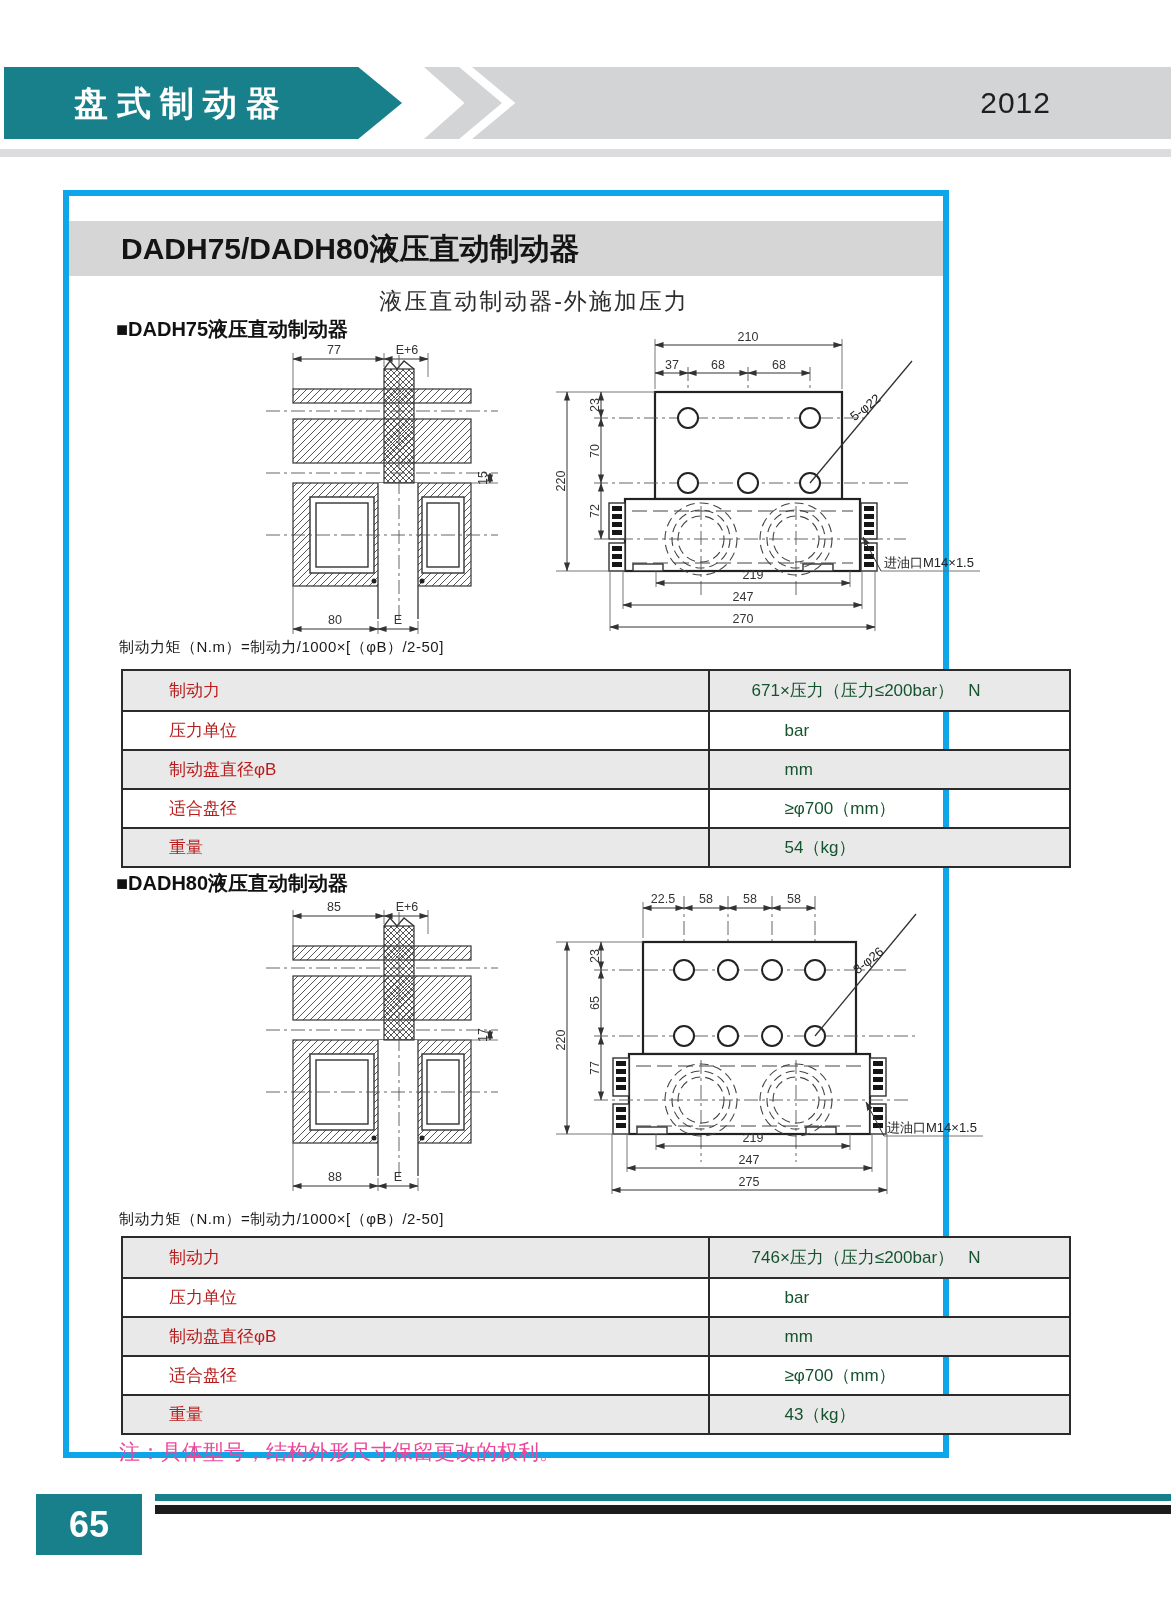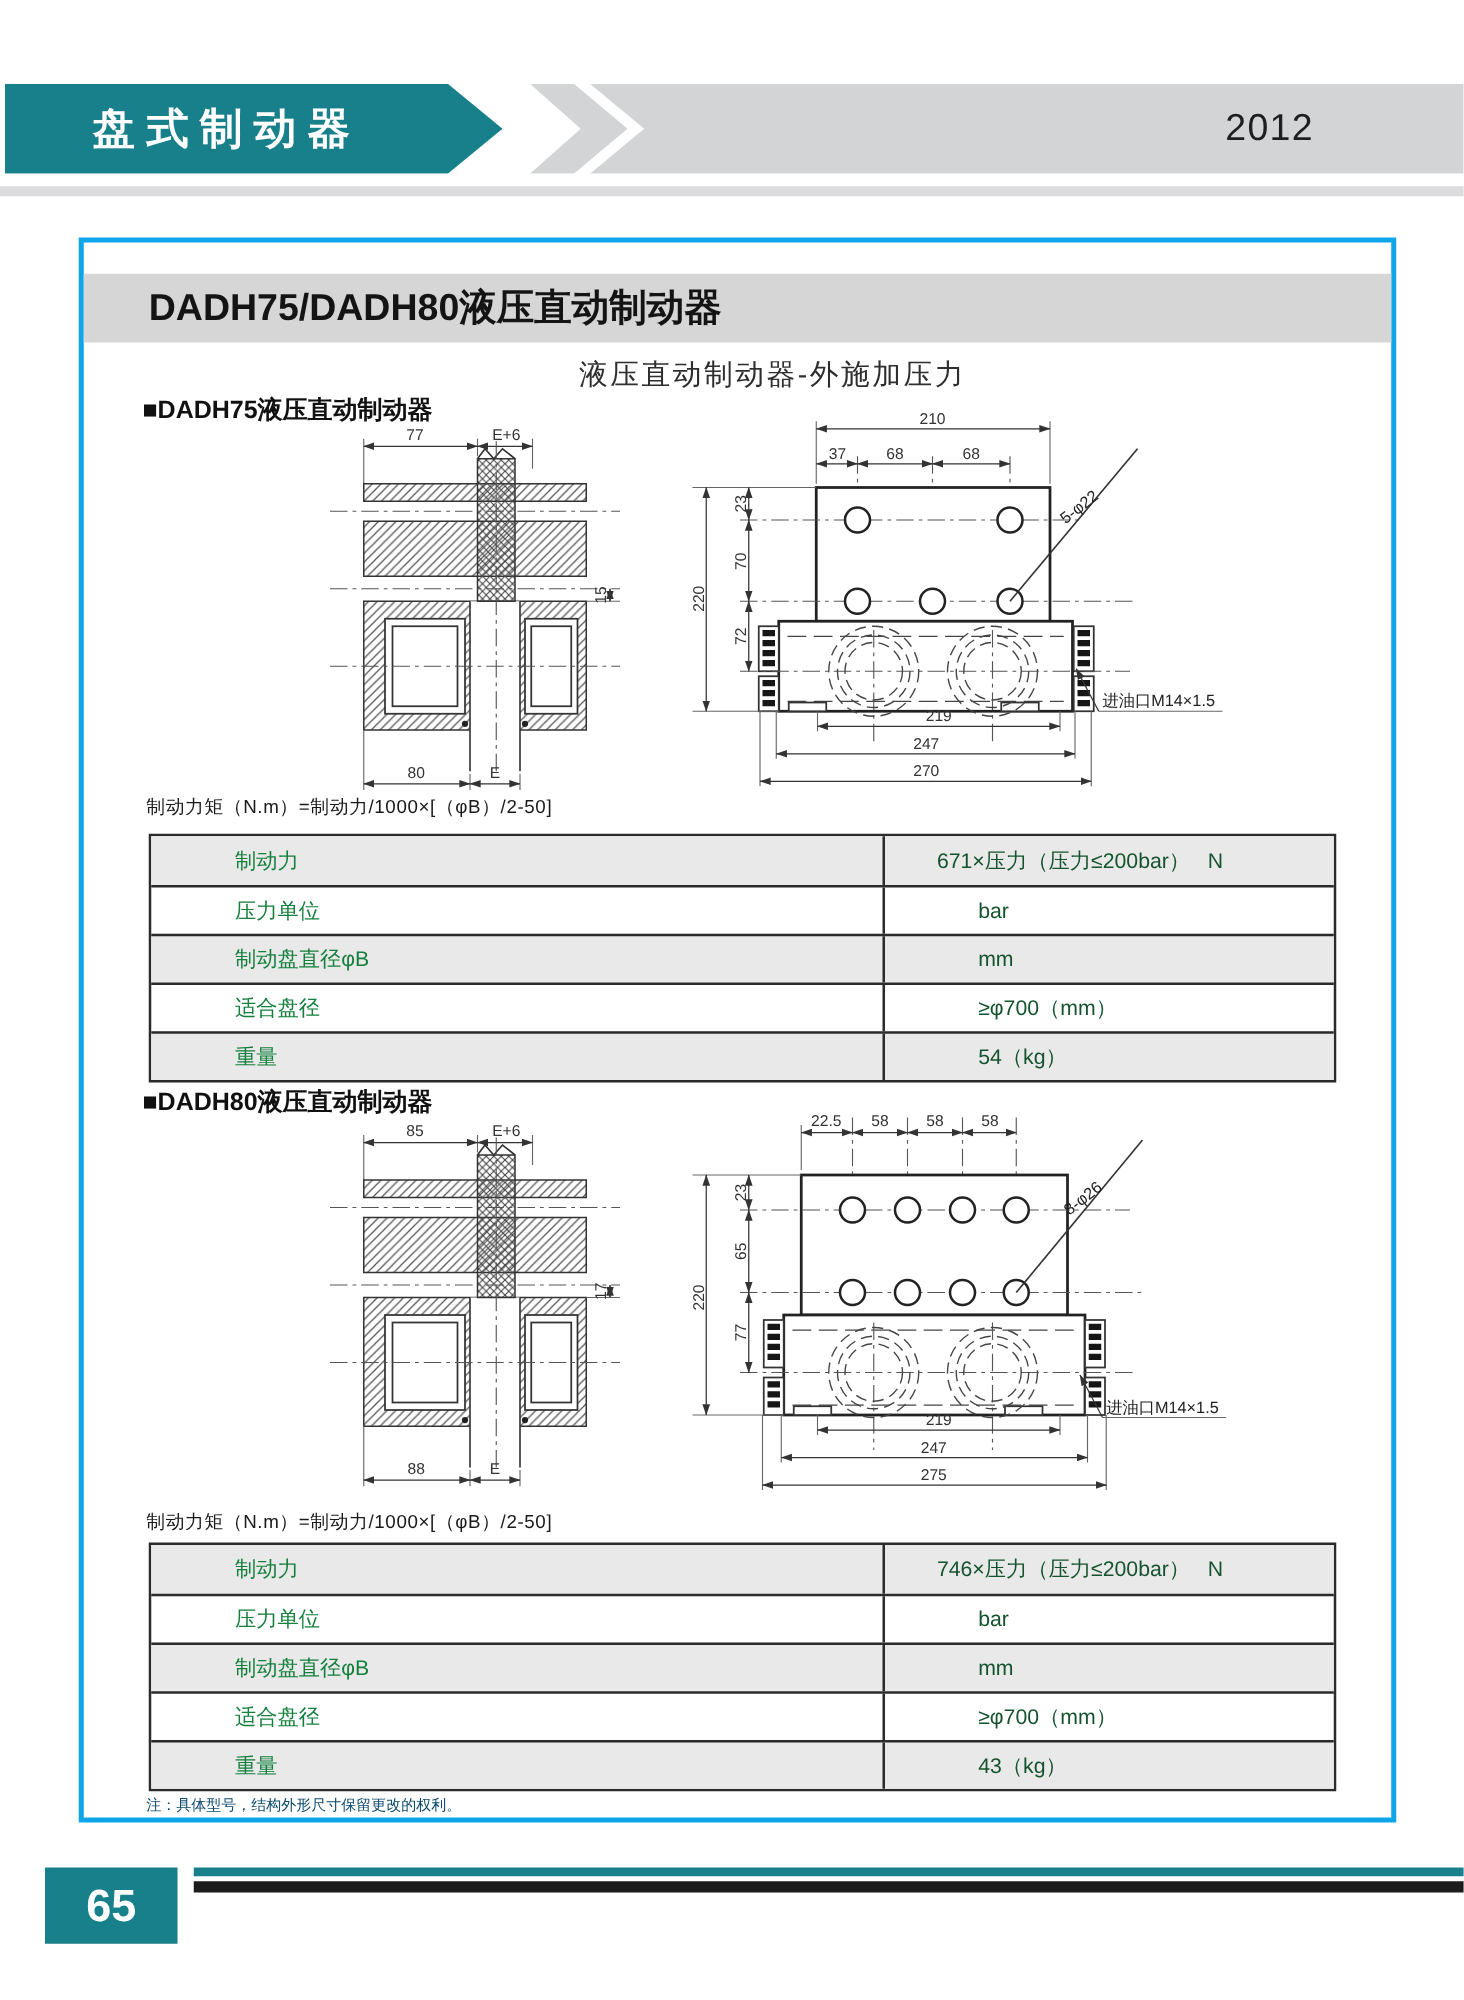--- a/index.html
+++ b/index.html
@@ -15,37 +15,37 @@
   .chev { top:67px; height:72px; background:#d3d4d6; }
   .chev-a { left:424px; width:78px;
     clip-path:polygon(0 0, 45% 0, 100% 50%, 45% 100%, 0 100%, 52% 50%); }
   .band { left:472px; top:67px; width:699px; height:72px; background:#d3d4d6;
     clip-path:polygon(0 0, 100% 0, 100% 100%, 0 100%, 6.2% 50%); }
   .year { top:67px; right:120px; height:72px; line-height:72px;
     font-size:30px; font-weight:500; color:#1f1f1f; letter-spacing:1px; }
   .header-rule { left:0; top:149px; width:1171px; height:8px; background:#dcdcde; }
 
   
-  .mainbox { left:63px; top:190px; width:1054px; height:1268px;
-    border:4px solid #0ea5e9; background:#fff; }
+  .mainbox { left:63px; top:190px; width:886px; height:1268px;
+    border:6px solid #0ea5e9; background:#fff; }
   .titlebar { left:0; top:25px; width:100%; height:55px; background:#d6d6d6;
     line-height:55px; padding-left:52px; font-size:30px; font-weight:bold; color:#141414; }
   .subtitle { left:0; top:90px; width:100%; text-align:center;
     font-size:23px; font-weight:500; color:#2e2e2e; letter-spacing:2px;margin-left:28px; }
   .secheading { left:47px; font-size:20px; font-weight:bold; color:#111; }
   .formula { left:50px; font-size:15px; color:#1a1a1a; letter-spacing:0.5px; }
-  .note { left:50px; font-size:12px; color:#0c4a6e; }
+  .note { left:50px; font-size:21px; color:#ec4899; }
 
   
   .tbl { left:52px; width:950px; border:2px solid #2b2b2b; }
   .trow { display:flex; height:39px; }
   .trow + .trow { border-top:2px solid #2b2b2b;gap:33px; }
   .trow.gray { background:#e9e9e9; }
   .cell-l { width:62%; border-right:2px solid #2b2b2b; display:flex;
-    align-items:center; padding-left:67px; font-size:17px; color:#15803d;text-align:right; }
+    align-items:center; padding-left:46px; font-size:17px; color:#b91c1c;text-align:right; }
   .cell-r { flex:1; display:flex; align-items:center; padding-left:42px;
     font-size:17px; color:#14532d; white-space:pre; }
 
   
   .pagebox { left:36px; top:1494px; width:106px; height:61px; background:var(--teal);
     color:#fff; font-size:36px; font-weight:bold; text-align:center; line-height:61px; }
   .bar-teal { left:155px; top:1494px; width:1016px; height:7px; background:var(--teal); }
   .bar-black { left:155px; top:1505px; width:1016px; height:9px; background:#1c1c1c; }
 
   

